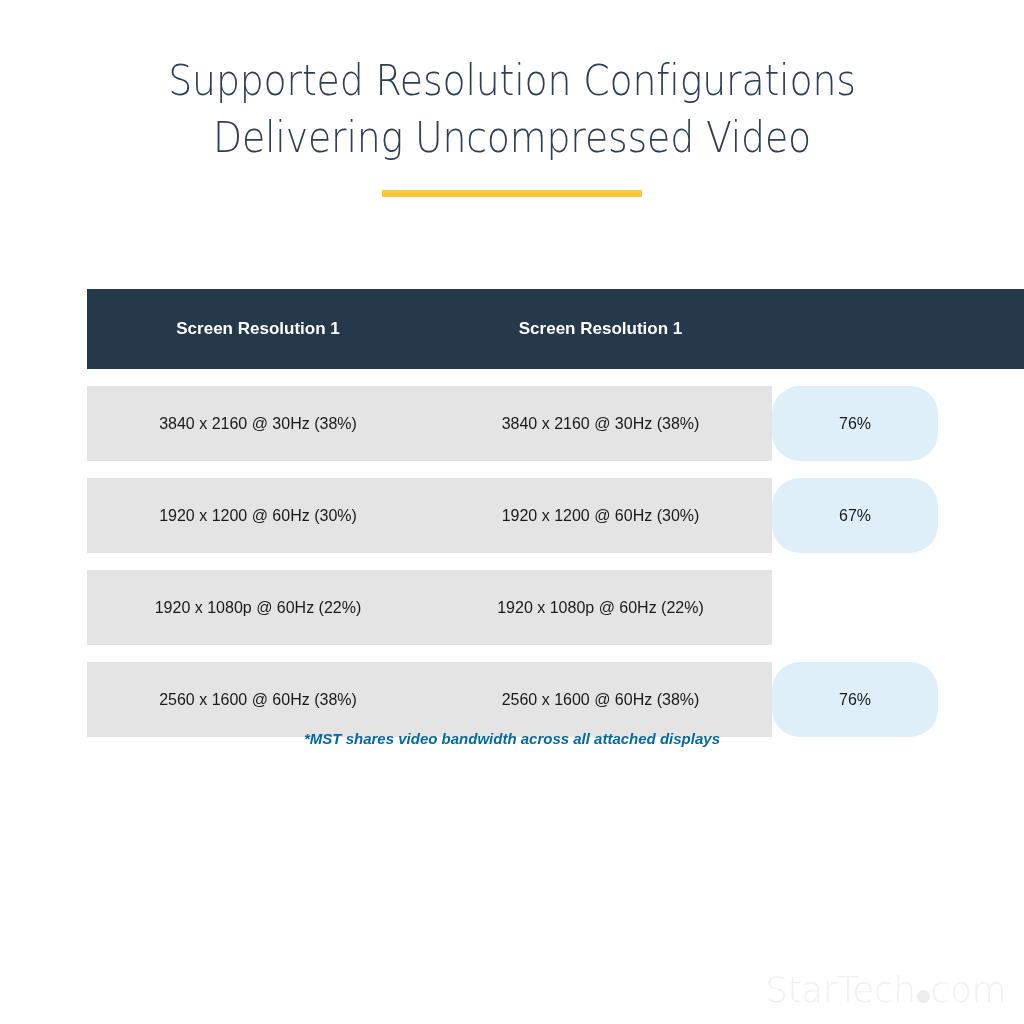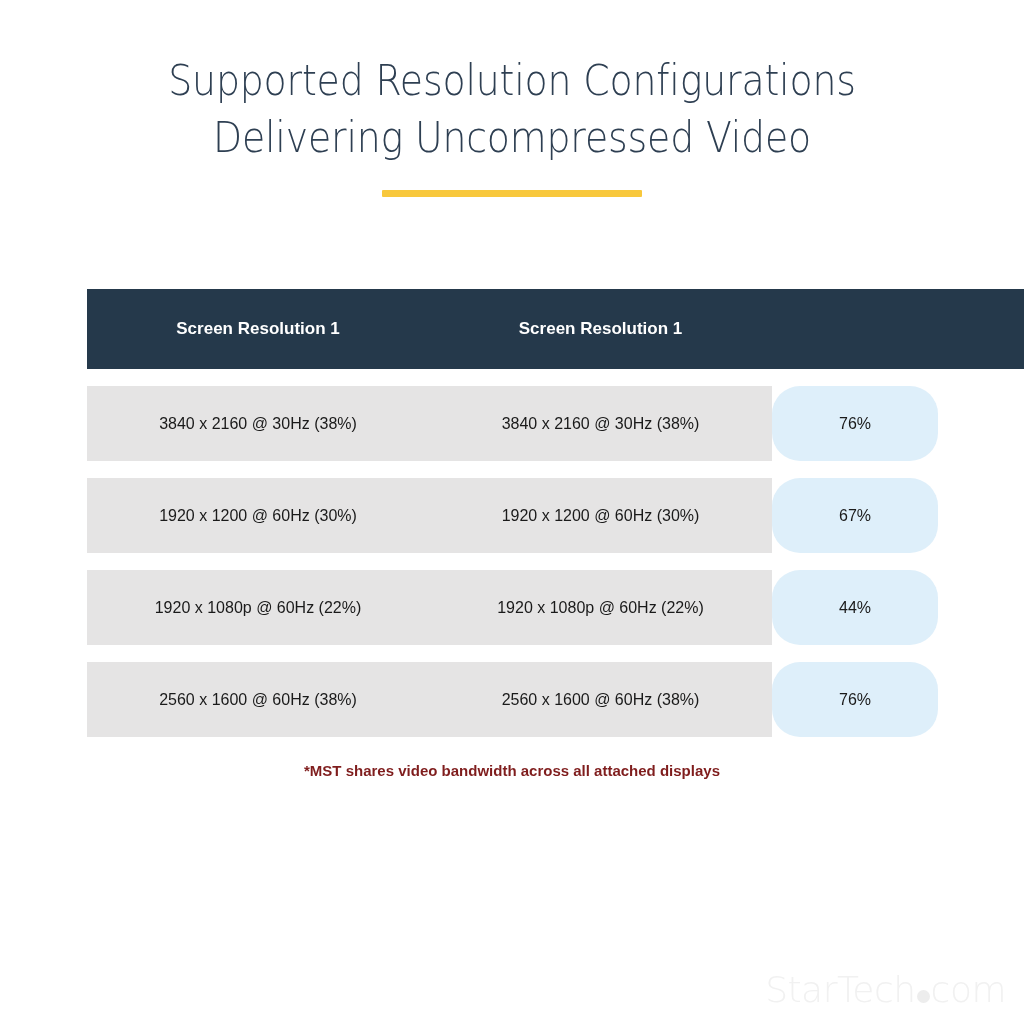--- a/index.html
+++ b/index.html
@@ -82,27 +82,28 @@
     color: #1A1A1A;
     box-sizing: border-box;
     text-align: center;
   }
   .t-row .c-res { background: #E5E4E4; }
   .t-row .c-bw  { background: #DEEFFA; border-radius: 28px; }
 
   
   .footnote {
     position: absolute;
-    top: 762px;
+    top: 730px;
     left: 0;
     width: 1024px;
     text-align: center;
+    font-style: italic;
     font-weight: bold;
     font-size: 15px;
-    color: #7f1d1d;
+    color: #0369a1;
   }
 
   
   .watermark {
     position: absolute;
     right: 18px;
     bottom: 14px;
     display: flex;
     align-items: baseline;
     color: #F1F1F1;
@@ -147,21 +148,20 @@
 
   <div class="t-row">
     <div class="cell col1 c-res">1920 x 1200 @ 60Hz (30%)</div>
     <div class="cell col2 c-res">1920 x 1200 @ 60Hz (30%)</div>
     <div class="cell col3 c-bw">67%</div>
   </div>
 
   <div class="t-row">
     <div class="cell col1 c-res">1920 x 1080p @ 60Hz (22%)</div>
     <div class="cell col2 c-res">1920 x 1080p @ 60Hz (22%)</div>
-    <div class="cell col3 c-bw">44%</div>
   </div>
 
   <div class="t-row">
     <div class="cell col1 c-res">2560 x 1600 @ 60Hz (38%)</div>
     <div class="cell col2 c-res">2560 x 1600 @ 60Hz (38%)</div>
     <div class="cell col3 c-bw">76%</div>
   </div>
 
 </div>
 

